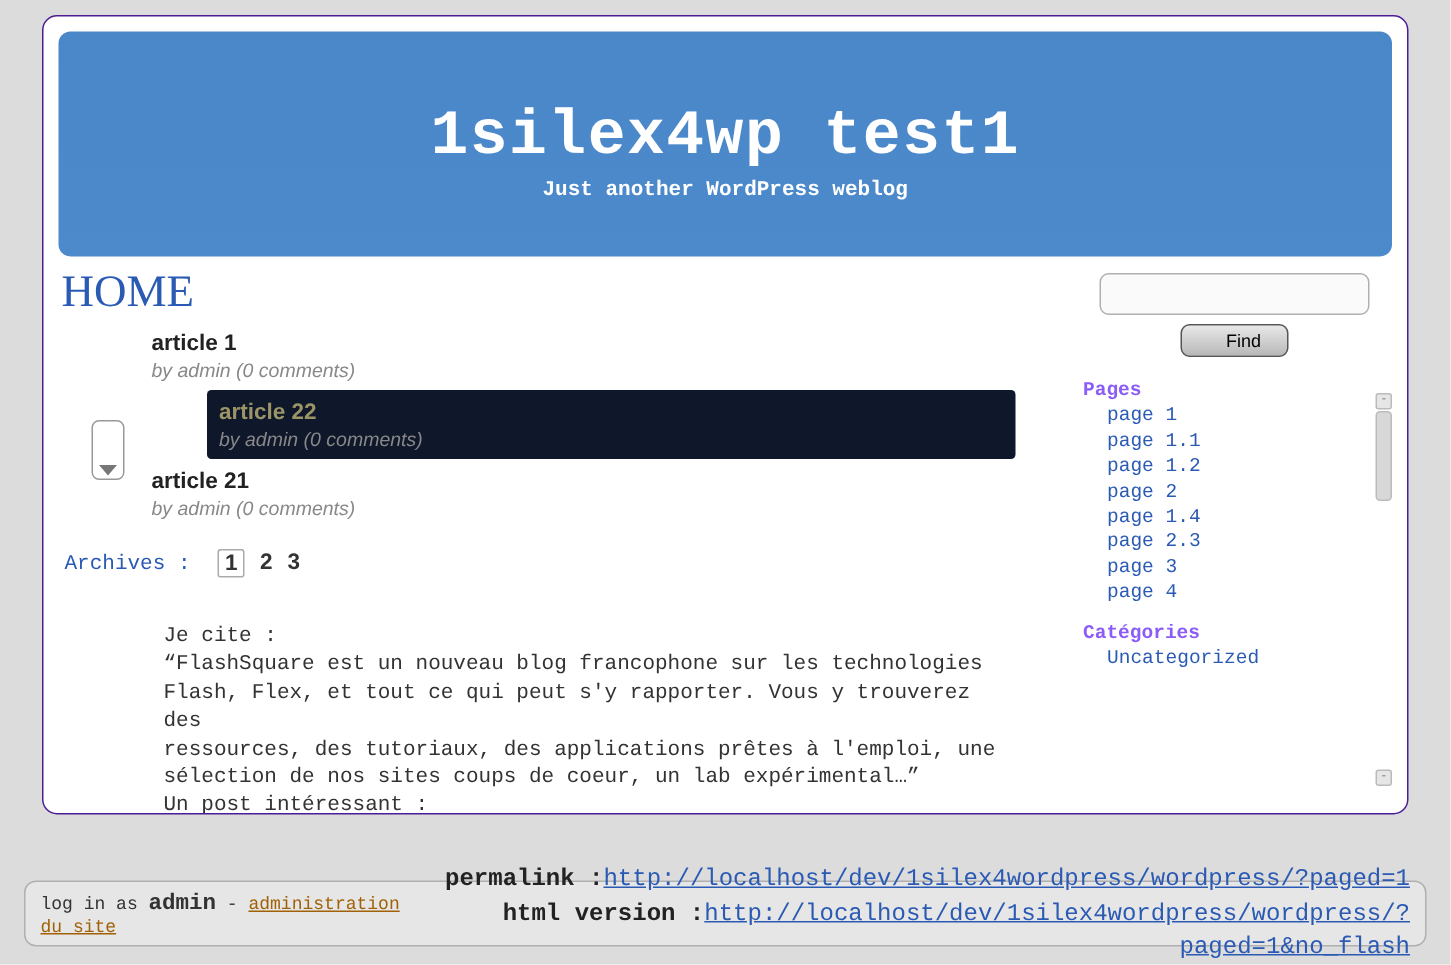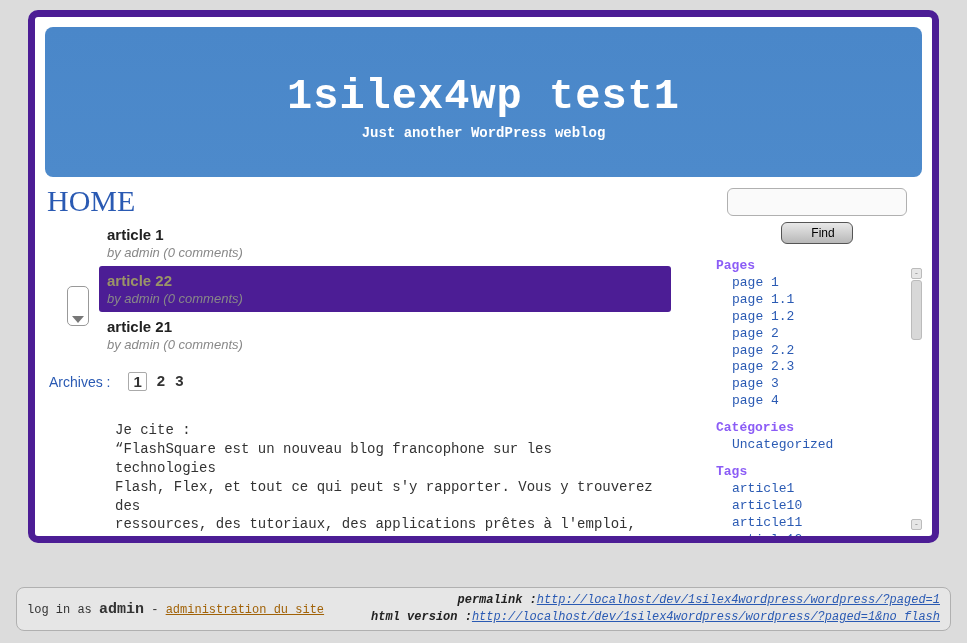--- a/index.html
+++ b/index.html
@@ -8,21 +8,21 @@
     font-family: "Courier New", monospace;
     font-size: 13px;
     color: #333;
     width: 967px;
     height: 643px;
     overflow: hidden;
     position: relative;
   }
   .page-frame {
     background: #fff;
-    border: 7px solid #4c1d95;
+    border: 1px solid #4c1d95;
     border-radius: 10px;
     margin: 10px 28px 0 28px;
     height: 533px;
     overflow: hidden;
     position: relative;
   }
   .header-banner {
     background: linear-gradient(#4a87c9, #4d8acb);
     border-radius: 8px;
     margin: 10px 10px 5px 10px;
@@ -87,22 +87,23 @@
     border-top: 7px solid #777;
   }
   .post-list {
     flex: 1;
   }
   .post-item {
     padding: 6px 8px;
     font-family: Arial, sans-serif;
   }
   .post-item.highlight {
-    background: #4c1d95;
+    background: #0f172a;
     border-radius: 3px;
+    margin-left: 45px;
   }
   .post-title {
     font-size: 15px;
     font-weight: bold;
     color: #222;
   }
   .post-item.highlight .post-title { color: #9a9467; }
   .post-meta {
     font-size: 13px;
     font-style: italic;
@@ -111,21 +112,21 @@
   }
   .archives-row {
     margin-top: 14px;
     display: flex;
     align-items: center;
     gap: 18px;
     margin-left: 2px;
   }
   .archives-label {
     color: #2a5ab3;
-    font-family: Liberation Sans, sans-serif;
+    font-family: Liberation Mono, monospace;
     font-size: 14px;
   }
   .page-nums {
     display: flex;
     gap: 10px;
     font-family: Arial, sans-serif;
     font-size: 15px;
     font-weight: bold;
     color: #333;
   }
@@ -229,21 +230,21 @@
     border-radius: 8px;
     display: flex;
     justify-content: space-between;
     align-items: center;
     padding: 0 10px;
     font-family: "Courier New", monospace;
     font-size: 12px;
   }
   .footer-left .admin { font-size: 15px; font-weight: bold; }
   .footer-left a { color: #a16207; }
-  .footer-right { text-align: right; font-size: 12px; line-height: 1.4; font-style: italic; }
+  .footer-right { text-align: right; font-size: 16px; line-height: 1.4; }
   .footer-right .lbl { font-weight: bold; color: #222; }
   .footer-right a { color: #2a5ab3; }
 </style>
 </head>
 <body>
 
 <div class="page-frame">
 
   <div class="header-banner">
     <div class="site-title">1silex4wp test1</div>
@@ -300,21 +301,21 @@
             <li>
               <a href="#">page 1.1</a>
             </li>
             <li>
               <a href="#">page 1.2</a>
             </li>
             <li>
               <a href="#">page 2</a>
             </li>
             <li>
-              <a href="#">page 2.2</a>
+              <a href="#">page 1.4</a>
             </li>
             <li>
               <a href="#">page 2.3</a>
             </li>
             <li>
               <a href="#">page 3</a>
             </li>
             <li>
               <a href="#">page 4</a>
             </li>
@@ -323,37 +324,20 @@
 
       <div class="side-section">
         <div class="side-heading">Catégories</div>
         <ul class="side-list" id="cats-list">
             <li>
               <a href="#">Uncategorized</a>
             </li>
           </ul>
       </div>
 
-      <div class="side-section">
-        <div class="side-heading">Tags</div>
-        <ul class="side-list" id="tags-list">
-            <li>
-              <a href="#">article1</a>
-            </li>
-            <li>
-              <a href="#">article10</a>
-            </li>
-            <li>
-              <a href="#">article11</a>
-            </li>
-            <li>
-              <a href="#">article12</a>
-            </li>
-          </ul>
-      </div>
 
       <div class="scroll-track">
         <div class="scroll-btn">-</div>
         <div class="scroll-thumb"></div>
         <div class="scroll-gap"></div>
         <div class="scroll-btn">-</div>
       </div>
     </div>
 
   </div>

